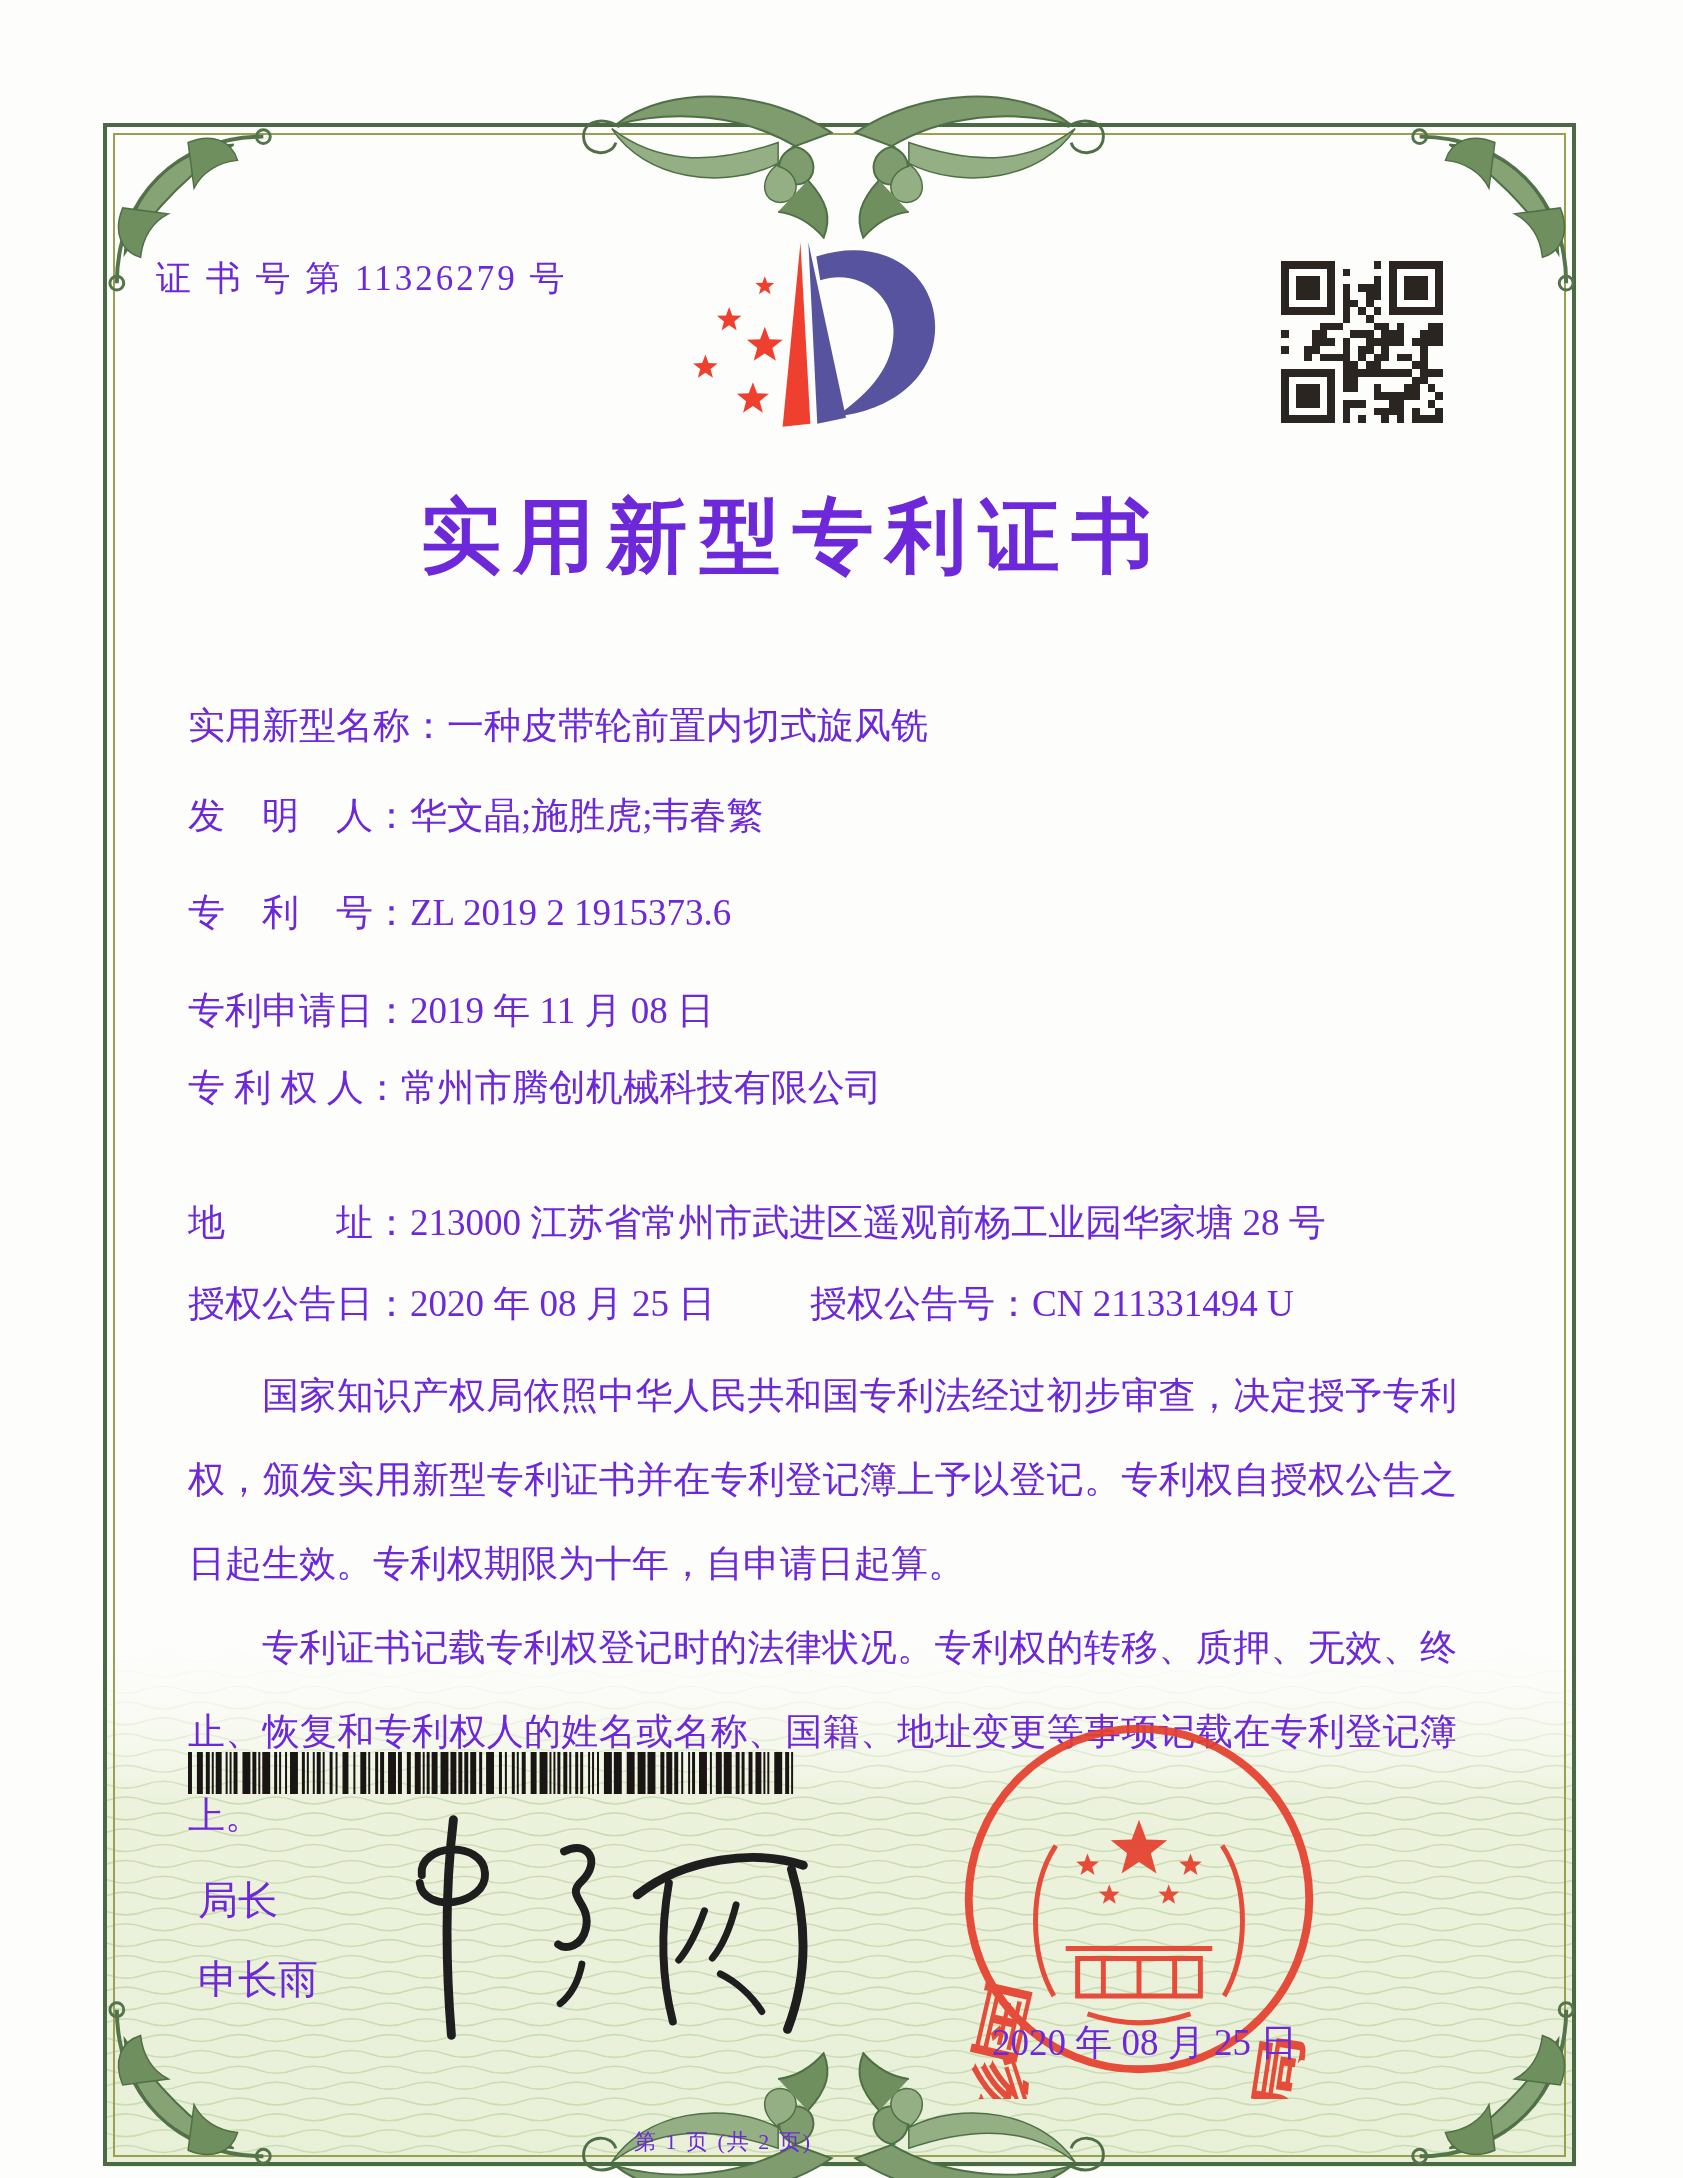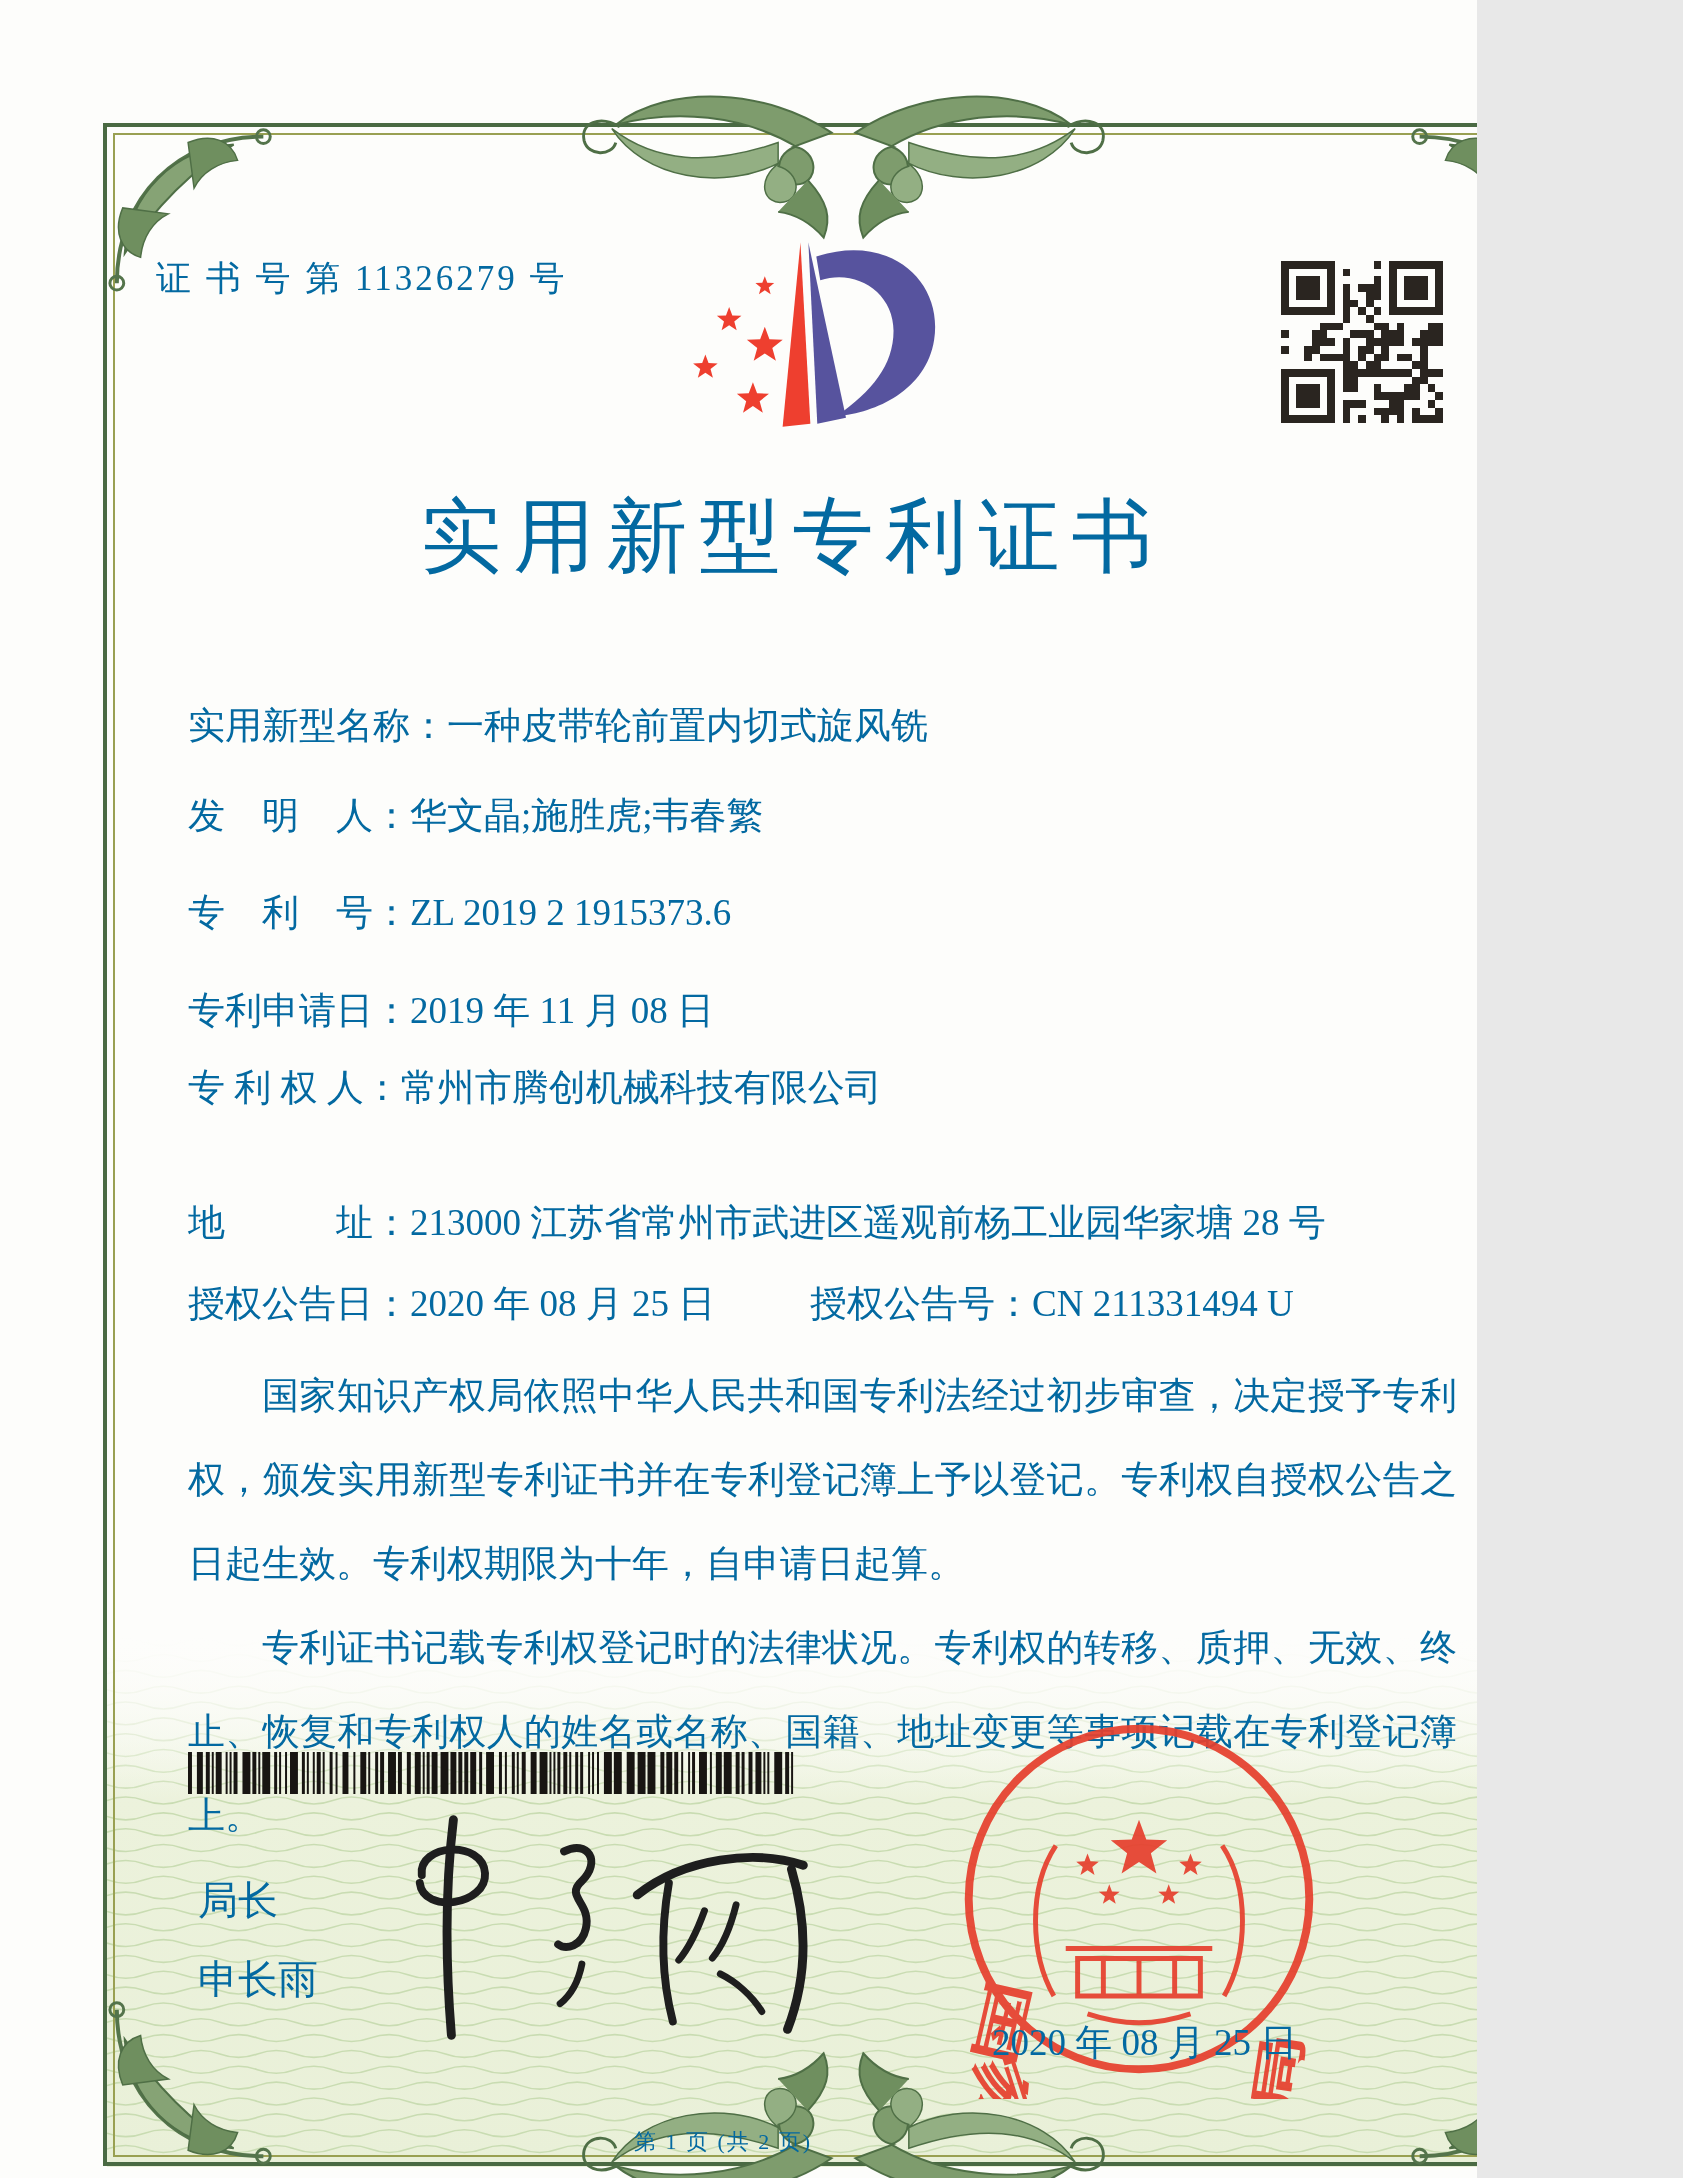--- a/index.html
+++ b/index.html
@@ -1,26 +1,26 @@
 <!DOCTYPE html>
 <html><head>
 <meta charset="utf-8">
 <style>
   html,body{margin:0;padding:0;background:#e8e8e8;}
-  .page{position:relative;width:1477px;height:2178px;background:#fdfdfb;overflow:hidden;
-        font-family:"Liberation Serif","DejaVu Serif",serif;color:#0369a1;}
+  .page{position:relative;width:1683px;height:2178px;background:#fdfdfb;overflow:hidden;
+        font-family:"Liberation Serif","DejaVu Serif",serif;color:#6d28d9;}
   .abs{position:absolute;}
   
   .frame-outer{left:103px;top:123px;width:1473px;height:2043px;border:4px solid #4a6a43;box-sizing:border-box;z-index:3;}
   .frame-inner{left:113px;top:133px;width:1453px;height:2024px;border:2px solid #99a052;box-sizing:border-box;z-index:3;}
   
   #waves-box{left:107px;top:1636px;width:1469px;height:531px;z-index:1;background:linear-gradient(to bottom,rgba(238,244,224,0),#ecf2dc 30%,#e9f0d8);}
   #waves-fade{left:107px;top:1636px;width:1469px;height:168px;z-index:2;background:linear-gradient(to bottom,#fdfdfb,rgba(253,253,251,0));}
   .cert-no{left:156px;top:255px;font-size:35px;letter-spacing:3px;z-index:4;}
-  .title{left:50px;top:483px;width:1485px;text-align:center;font-size:81px;font-weight:normal;letter-spacing:12px;z-index:4;}
+  .title{left:50px;top:483px;width:1485px;text-align:center;font-size:81px;font-weight:bold;letter-spacing:12px;z-index:4;}
   .field-row{position:absolute;left:188px;font-size:37px;z-index:4;white-space:nowrap;}
   .field-label{display:inline-block;}
   .grant-row{left:188px;top:1279px;font-size:37px;z-index:4;white-space:nowrap;}
   .grant-no{position:absolute;left:622px;top:0;white-space:nowrap;}
   .paras{left:188px;top:1354px;width:1269px;font-size:37px;line-height:84px;text-align:justify;z-index:4;}
   .paras p{margin:0;text-indent:2em;}
   #barcode-box{left:188px;top:1752px;width:614px;height:42px;z-index:4;}
   .director-title{left:198px;top:1873px;font-size:40px;z-index:4;}
   .director-name{left:198px;top:1952px;font-size:40px;z-index:4;}
   #signature-box{left:388px;top:1800px;width:455px;height:257px;z-index:5;}

